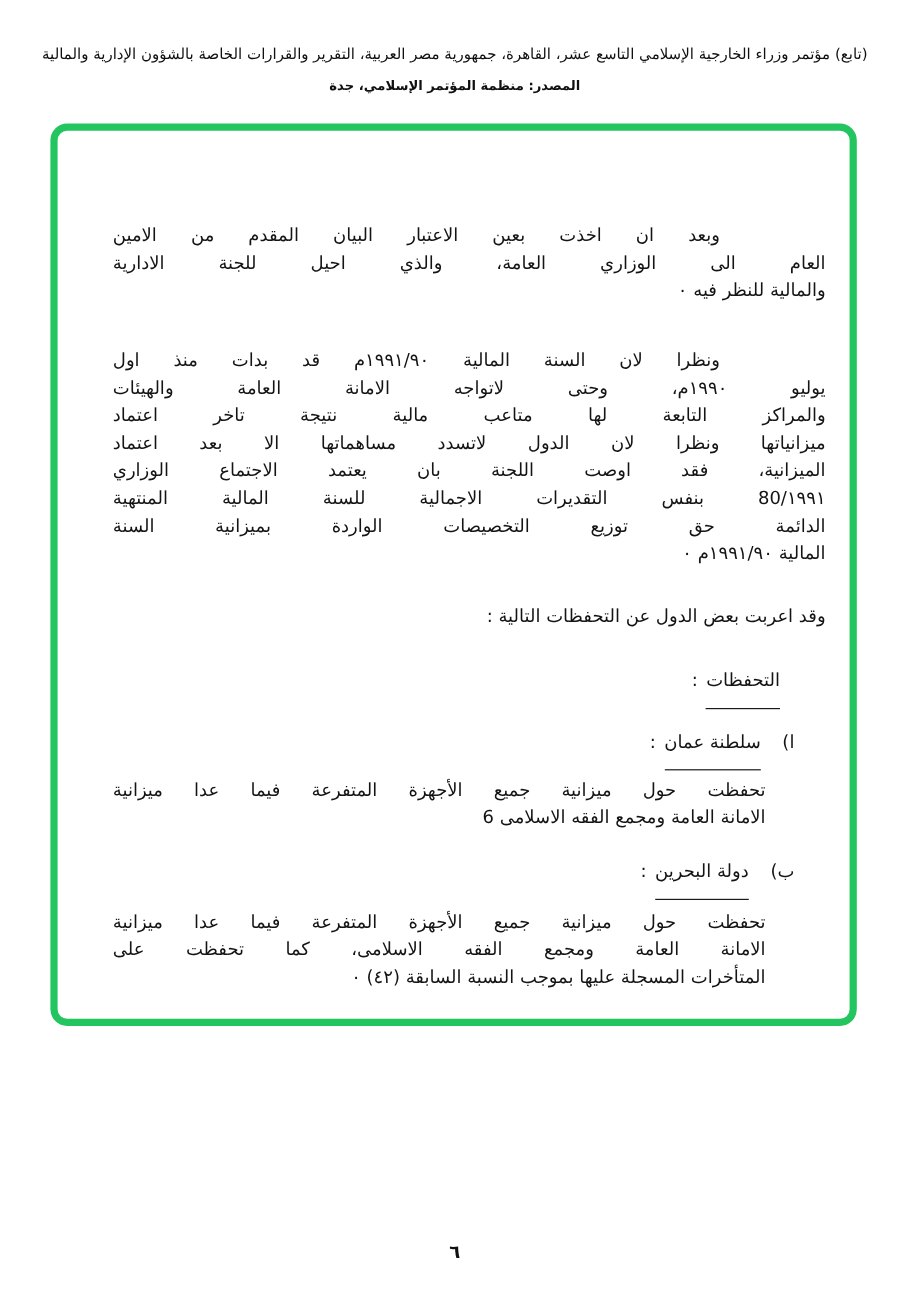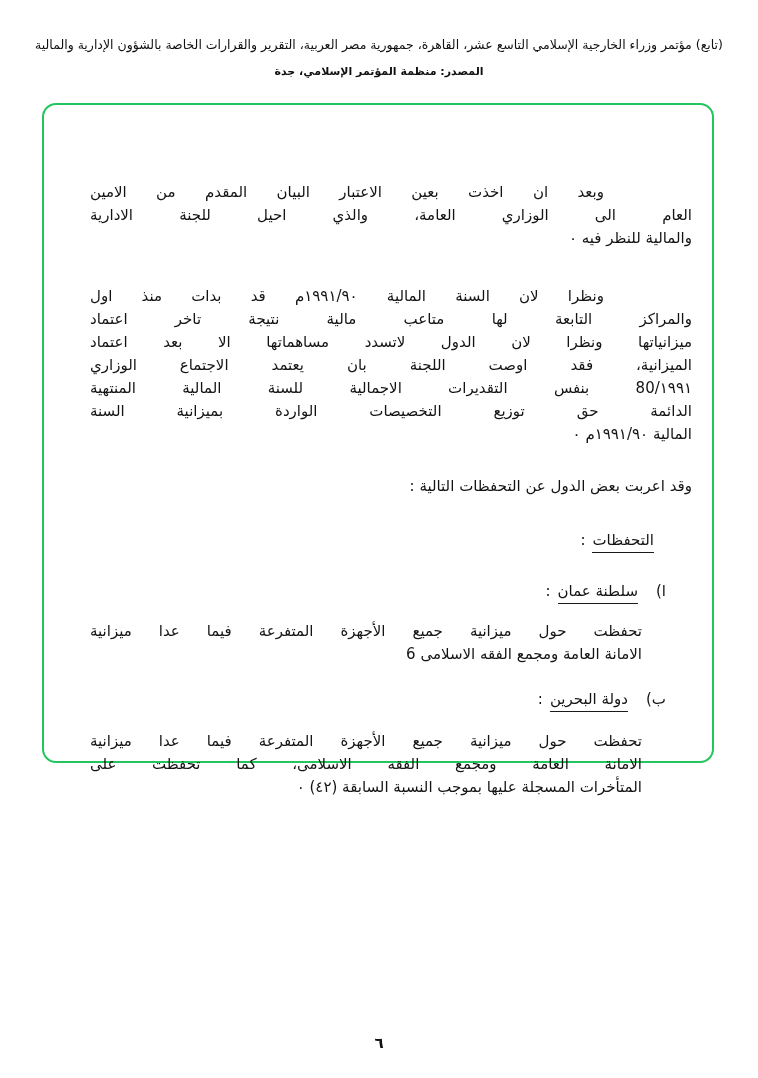--- a/index.html
+++ b/index.html
@@ -36,23 +36,23 @@
     font-weight: bold;
     line-height: 20px;
     margin-top: 6px;
   }
   
   .doc-box {
     position: absolute;
     left: 42px;
     top: 103px;
     width: 672px;
-    height: 660px;
+    height: 752px;
     box-sizing: border-box;
-    border: 2px solid #22c55e;
+    border: 6px solid #22c55e;
     border-radius: 14px;
     background: #ffffff;
   }
   .doc-content {
     position: absolute;
     top: 0;
     right: 20px;
     left: 46px;
     direction: rtl;
     color: #141414;
@@ -81,21 +81,21 @@
   }
   .res-heading {
     margin-top: 31px;
     margin-left: 0;
     margin-right: 38px;
     text-align: right;
     line-height: 23px;
   }
   .u {
     border-bottom: 1.6px solid #1a1a1a;
-    padding-bottom: 3px;
+    padding-bottom: 14px;
   }
   .item-label {
     text-align: right;
     line-height: 23px;
     margin-right: 26px;
   }
   .label-a { margin-top: 28px; }
   .label-b { margin-top: 22px; }
   .marker { margin-left: 18px; }
   .label-colon { margin-right: 7px; }
@@ -130,20 +130,21 @@
     <div class="doc-content">
 
       <div class="para-1 indent-first">
           <div class="tline">وبعد ان اخذت بعين الاعتبار البيان المقدم من الامين</div>
           <div class="tline">العام الى الوزاري العامة، والذي احيل للجنة الادارية</div>
           <div class="tline tlast">والمالية للنظر فيه ٠</div>
         </div>
 
       <div class="para-2 indent-first">
           <div class="tline">ونظرا لان السنة المالية ١٩٩١/٩٠م قد بدات منذ اول</div>
+          <div class="tline">يوليو ١٩٩٠م، وحتى لاتواجه الامانة العامة والهيئات</div>
           <div class="tline">والمراكز التابعة لها متاعب مالية نتيجة تاخر اعتماد</div>
           <div class="tline">ميزانياتها ونظرا لان الدول لاتسدد مساهماتها الا بعد اعتماد</div>
           <div class="tline">الميزانية، فقد اوصت اللجنة بان يعتمد الاجتماع الوزاري</div>
           <div class="tline">١٩٩١/80 بنفس التقديرات الاجمالية للسنة المالية المنتهية</div>
           <div class="tline">الدائمة حق توزيع التخصيصات الواردة بميزانية السنة</div>
           <div class="tline tlast">المالية ١٩٩١/٩٠م ٠</div>
         </div>
 
 
       <div class="intro-line">وقد اعربت بعض الدول عن التحفظات التالية :</div>

